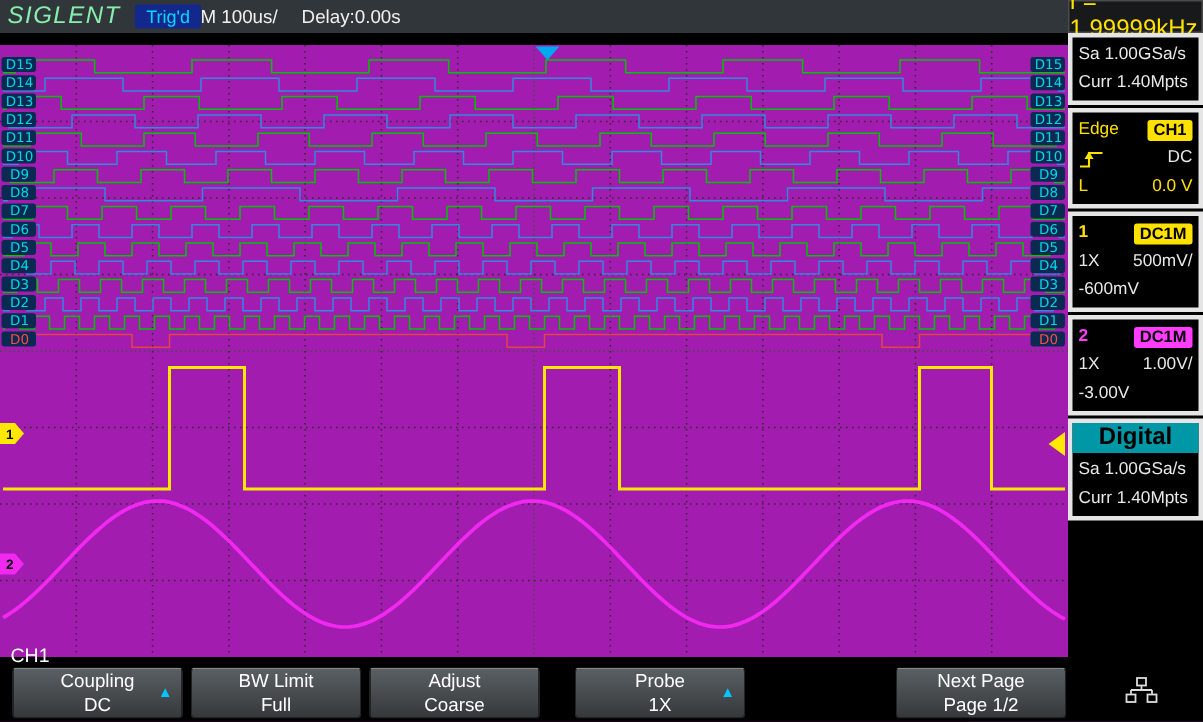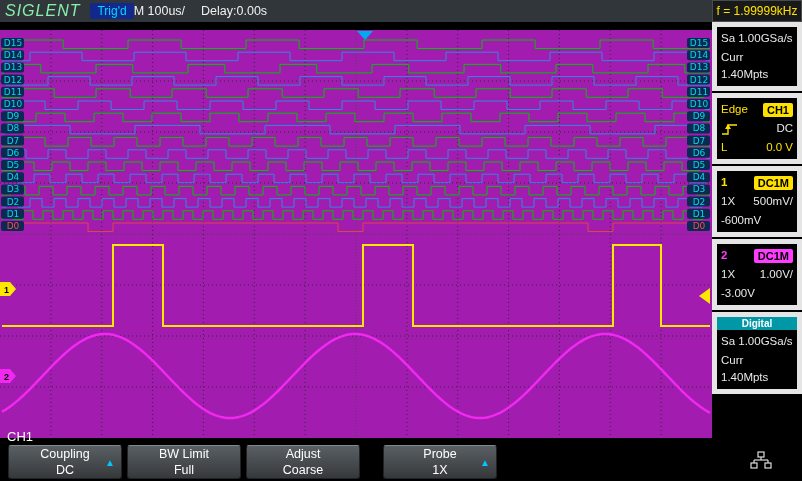--- a/index.html
+++ b/index.html
@@ -7,36 +7,36 @@
   body{font-family:"Liberation Sans","DejaVu Sans",sans-serif}
   .screen{position:relative;width:802px;height:481px;background:#000;overflow:hidden}
 
   
   .topbar{position:absolute;left:0;top:0;width:802px;height:22px;background:#31363a;
           display:flex;align-items:center;color:#eee;font-size:12.5px}
   .logo{color:#86efac;font-weight:normal;font-style:italic;font-size:16px;letter-spacing:1px;padding:0 10px 0 5px}
   .trig-badge{background:#12288c;color:#00d9ff;font-size:12px;padding:1px 7px;border-radius:2px;}
   .tb-item{margin-right:16px;color:#f0f0f0}
   .freq-box{margin-left:auto;width:90px;height:22px;background:#17191b;border:1px solid #4b4b4b;
-            color:#ffe100;font-size:12px;display:flex;align-items:center;justify-content:center}
+            color:#ffe100;font-size:16px;display:flex;align-items:center;justify-content:center}
 
   
   .main-area{position:absolute;left:0;top:30px;width:712px;height:408px;background:#a21caf}
 
   
   .sidebar{position:absolute;left:712px;top:22px;width:90px;height:408px;background:#000;color:#e8e8e8}
-  .panel{border:5px solid #e5e5e5;margin:0 0 2px 0;background:#000;font-size:11.5px;padding:2px 0}
+  .panel{border:3px solid #e5e5e5;margin:0 0 2px 0;background:#000;font-size:11.5px;padding:2px 0}
   .prow{display:flex;justify-content:space-between;align-items:center;padding:1px 4px;line-height:17px}
   .prow.right{}
   .yel{color:#ffe100}
   .mag{color:#ff3cff}
   .num{font-weight:bold}
   .badge-y{background:#ffe100;color:#000;border-radius:2px;padding:0 4px;font-weight:bold;font-size:11px;line-height:14px}
   .badge-m{background:#ff3cff;color:#000;border-radius:2px;padding:0 4px;font-weight:bold;font-size:11px;line-height:14px}
-  .dig-head{background:#0097a7;color:#ffffff;text-align:center;font-size:10px;padding:1px 0;margin:-2px 0 2px 0;font-weight:bold}
+  .dig-head{background:#0097a7;color:#000000;text-align:center;font-size:16px;padding:1px 0;margin:-2px 0 2px 0;font-weight:bold}
 
   
   .menu-title{position:absolute;left:7px;top:429px;color:#fff;font-size:13px}
   .menubar{position:absolute;left:0;top:443px;width:646px;height:38px;background:#000}
   .btn{position:absolute;top:2px;height:34px;width:114px;border-radius:3px;cursor:pointer;
        background:linear-gradient(#5a5f63,#35393c);border:1px solid #202224;border-top:1px solid #82878b;
        color:#fff;font-size:12.5px;line-height:1.3;display:flex;flex-direction:column;
        align-items:center;justify-content:center}
   .btn .arrow{position:absolute;right:6px;top:50%;transform:translateY(-50%);color:#00c8ff;font-size:10px}
   .lan-icon{position:absolute;left:750px;top:8px;width:22px;height:18px}
@@ -251,20 +251,25 @@
     <div class="btn" style="left:127px">
       <span>BW Limit</span>
       <span>Full</span>
 
     </div>
     <div class="btn" style="left:383px">
       <span>Probe</span>
       <span>1X</span>
       <span class="arrow">▲</span>
     </div>
+    <div class="btn" style="left:597px">
+      <span>Next Page</span>
+      <span>Page 1/2</span>
+
+    </div>
     <svg class="lan-icon" viewBox="0 0 22 18">
       <rect x="8" y="1" width="6" height="5" fill="none" stroke="#ddd" stroke-width="1.2"></rect>
       <line x1="11" y1="6" x2="11" y2="9" stroke="#ddd" stroke-width="1.2"></line>
       <line x1="4" y1="9" x2="18" y2="9" stroke="#ddd" stroke-width="1.2"></line>
       <line x1="4" y1="9" x2="4" y2="12" stroke="#ddd" stroke-width="1.2"></line>
       <line x1="18" y1="9" x2="18" y2="12" stroke="#ddd" stroke-width="1.2"></line>
       <rect x="1" y="12" width="6" height="5" fill="none" stroke="#ddd" stroke-width="1.2"></rect>
       <rect x="15" y="12" width="6" height="5" fill="none" stroke="#ddd" stroke-width="1.2"></rect>
     </svg>
   </div>

